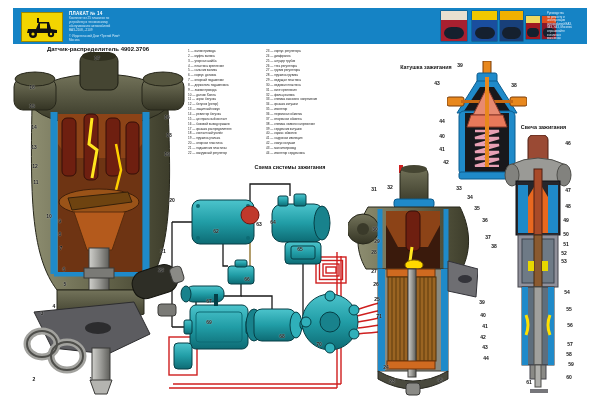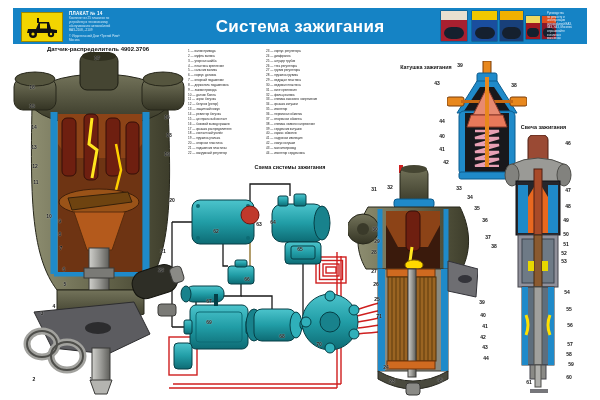--- a/index.html
+++ b/index.html
@@ -52,21 +52,20 @@
           <div class="pl">Комплект из 25 плакатов по</div>
           <div class="pl">устройству и техническому</div>
           <div class="pl">обслуживанию автомобилей</div>
           <div class="pl">ВАЗ-2108, -2109</div>
         </div>
       <div id="pub-lines2" class="pl gap">
           <div class="pl">© Издательский Дом «Третий Рим»</div>
           <div class="pl">Москва</div>
         </div>
     </div>
-    <div class="title">Система зажигания</div>
     <div id="thumbs">
         <div class="thumb" style="left: 428px; top: 3px; width: 26px; height: 30px; background: rgb(168, 32, 48);">
           <div class="band" style="background: rgb(232, 224, 208);"></div>
           <div class="car"></div>
         </div>
         <div class="thumb" style="left: 459px; top: 3px; width: 25px; height: 30px; background: rgb(26, 78, 158);">
           <div class="band" style="background: rgb(240, 200, 0);"></div>
           <div class="car"></div>
         </div>
         <div class="thumb" style="left: 487px; top: 3px; width: 23px; height: 30px; background: rgb(24, 64, 122);">

